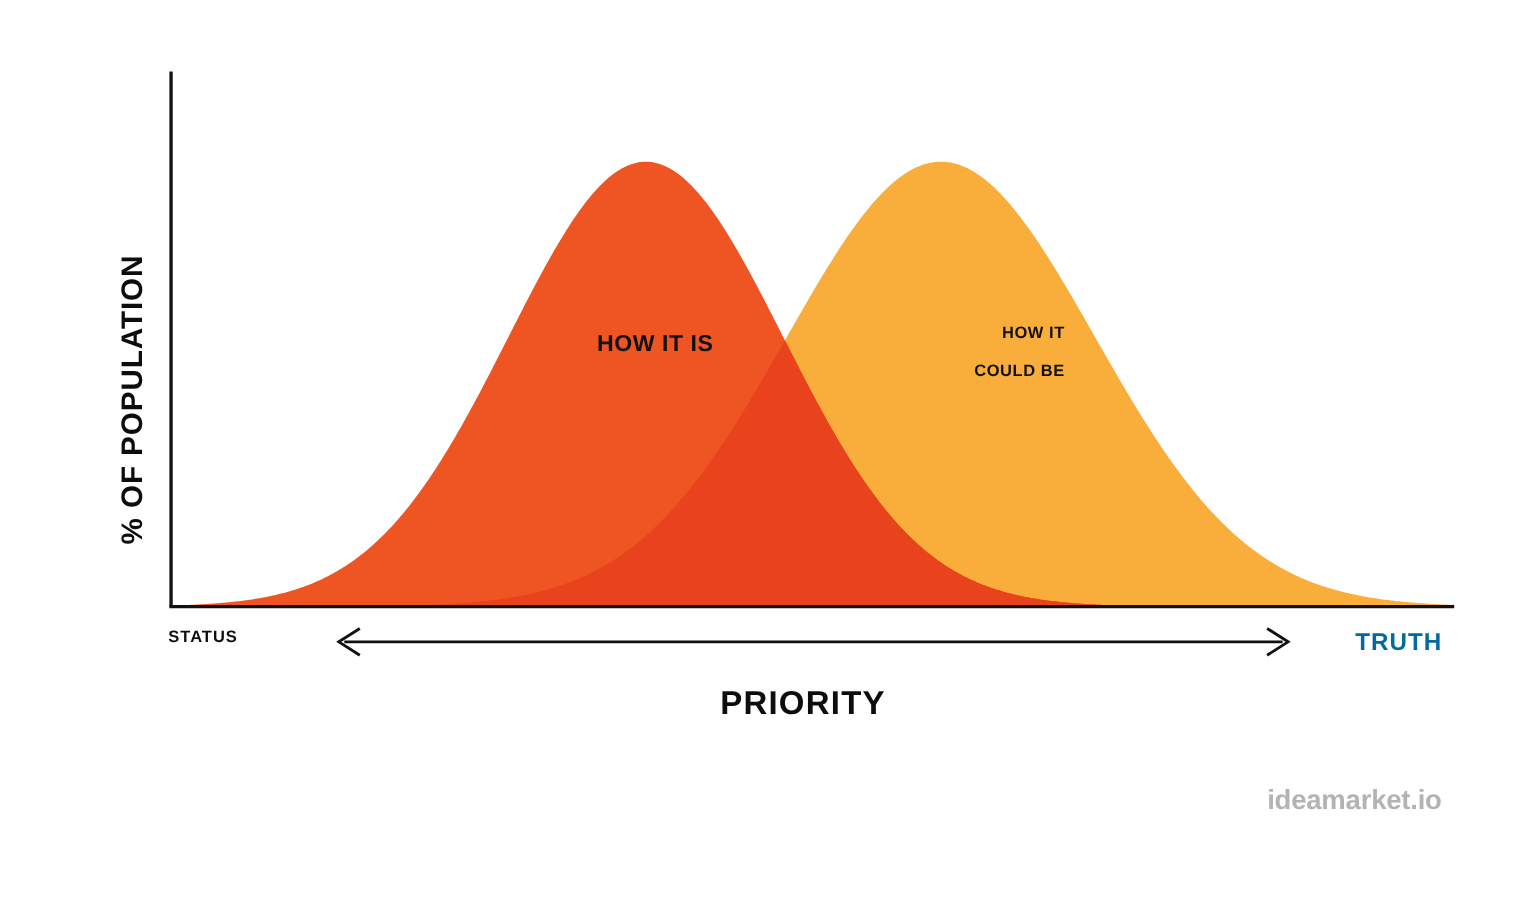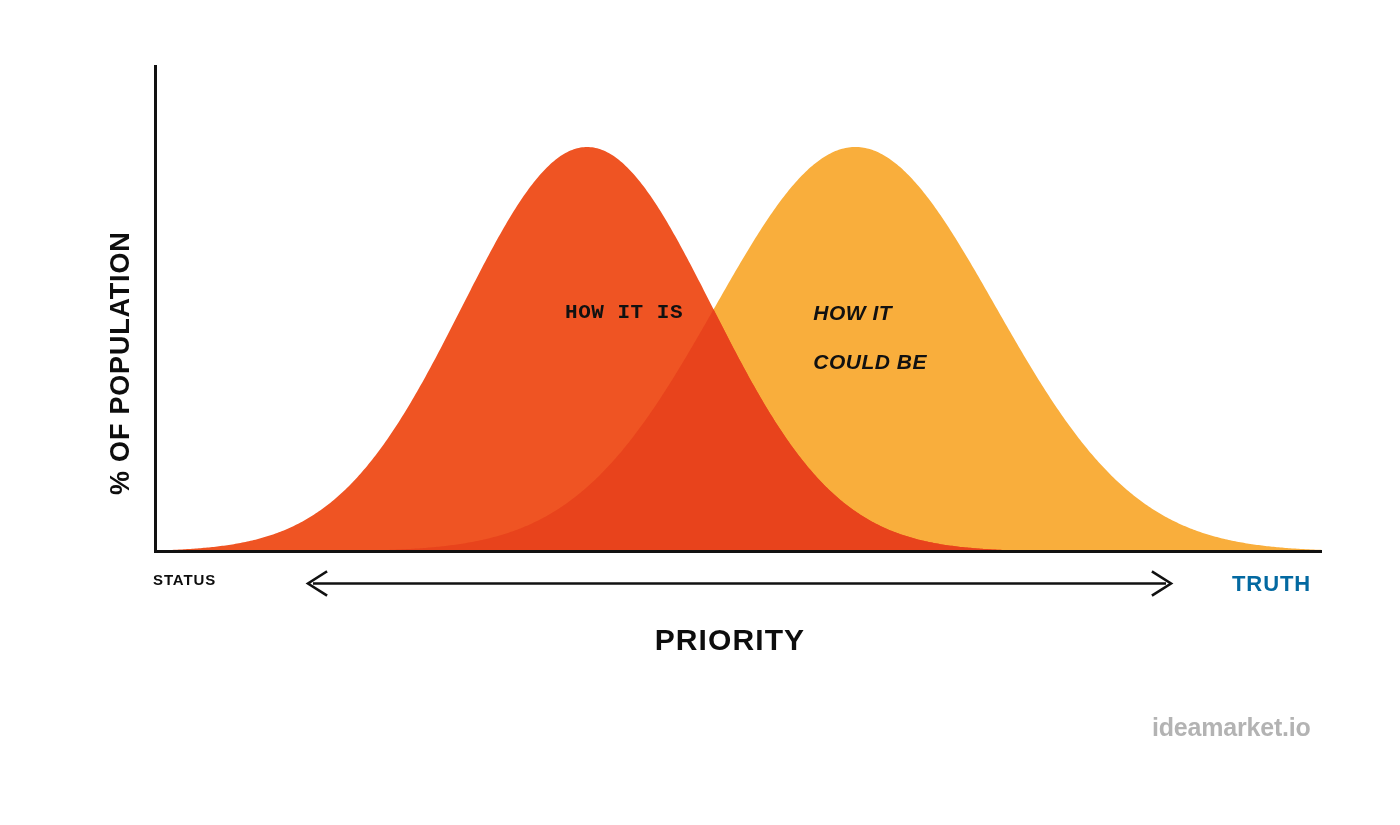--- a/index.html
+++ b/index.html
@@ -68,33 +68,31 @@
     left: 1232px;
     top: 571px;
     font-size: 22px;
     letter-spacing: 0.9px;
     color: #0369a1;
   }
   #series-label-0 {
     left: 483px;
     top: 276px;
     width: 200px;
-    text-align: right;
+    text-align: center;
     font-size: 21px;
     letter-spacing: 0.5px;
-    font-family: Liberation Mono, monospace;
   }
   #series-label-1 {
     left: 788px;
     top: 276px;
     width: 180px;
-    text-align: left;
-    font-size: 21px;
+    text-align: right;
+    font-size: 15px;
     letter-spacing: 0.5px;
-    font-style: italic;
   }
   #watermark {
     position: absolute;
     left: 1152px;
     top: 713px;
     font-size: 25px;
     font-weight: bold;
     color: #b3b3b3;
     letter-spacing: -0.2px;
   }

